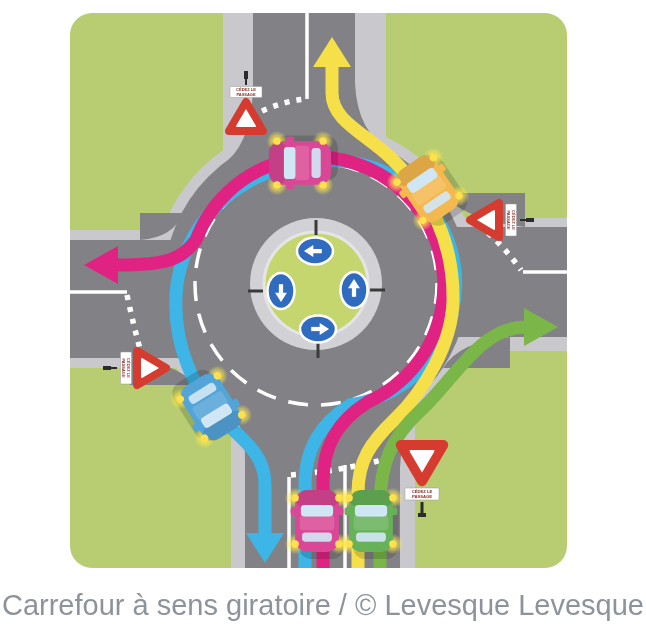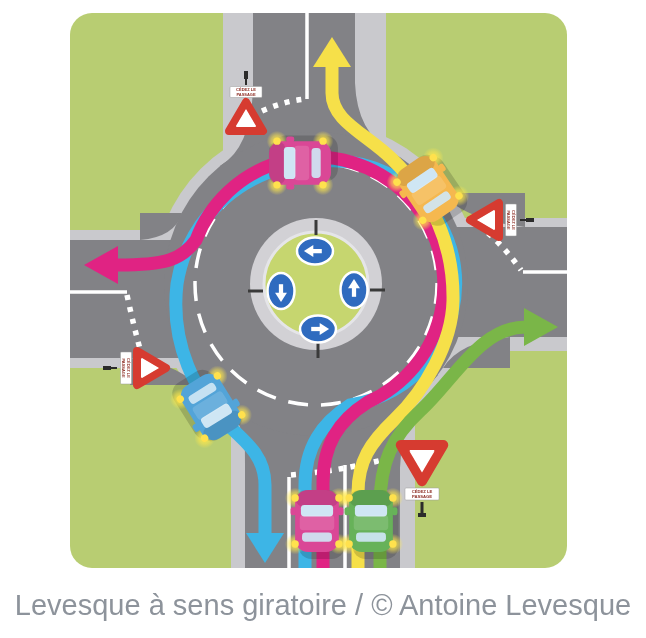--- a/index.html
+++ b/index.html
@@ -212,14 +212,14 @@
           <text class="plq" text-anchor="middle" y="-0.8" font-size="4.2" fill="#8c2b22">CÉDEZ LE</text>
           <text class="plq" text-anchor="middle" y="4.2" font-size="4.2" fill="#8c2b22">PASSAGE</text>
         </g>
         <g transform="translate(352,447) scale(1.25)">
             <use href="#yield-tri"></use>
           </g>
       </g>
     </g>
   </svg>
 
-  <div class="caption">Levesque à sens giratoire / © Antoine Levesque</div>
+  <div class="caption">Carrefour à sens giratoire / © Levesque Levesque</div>
 </div>
 
 </body></html>

